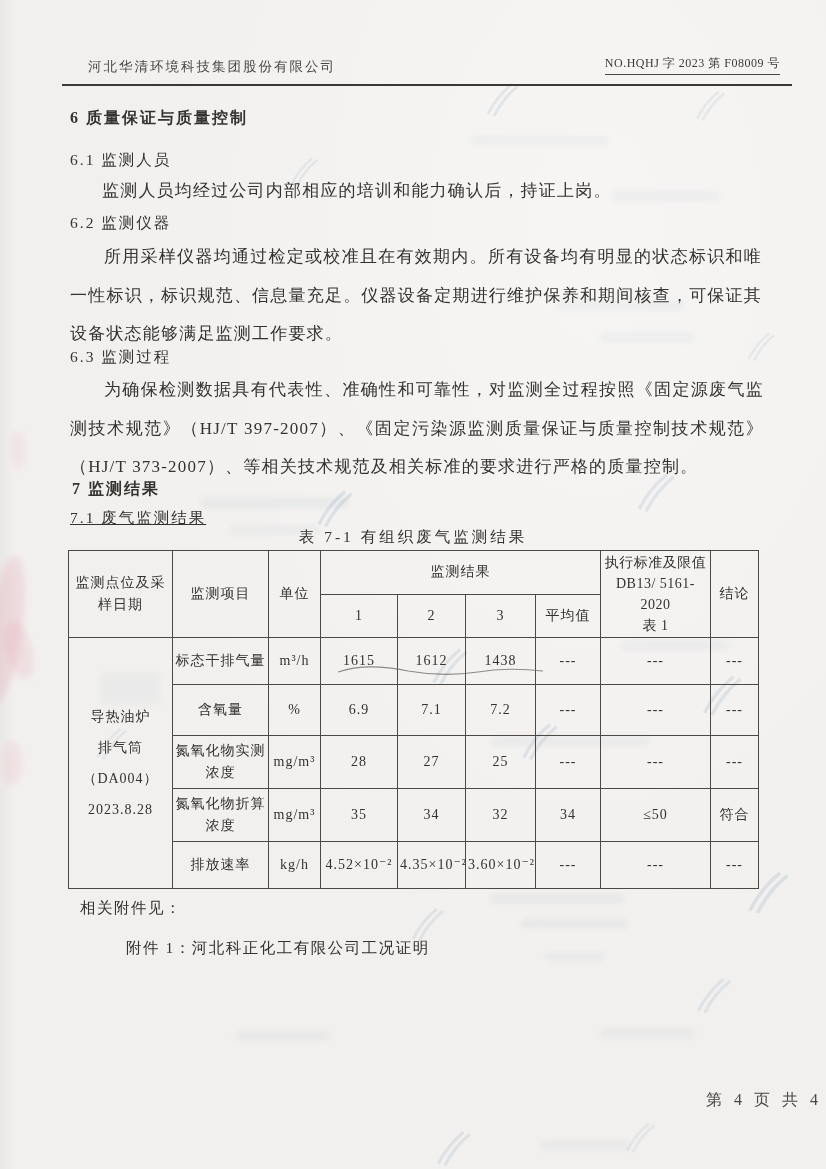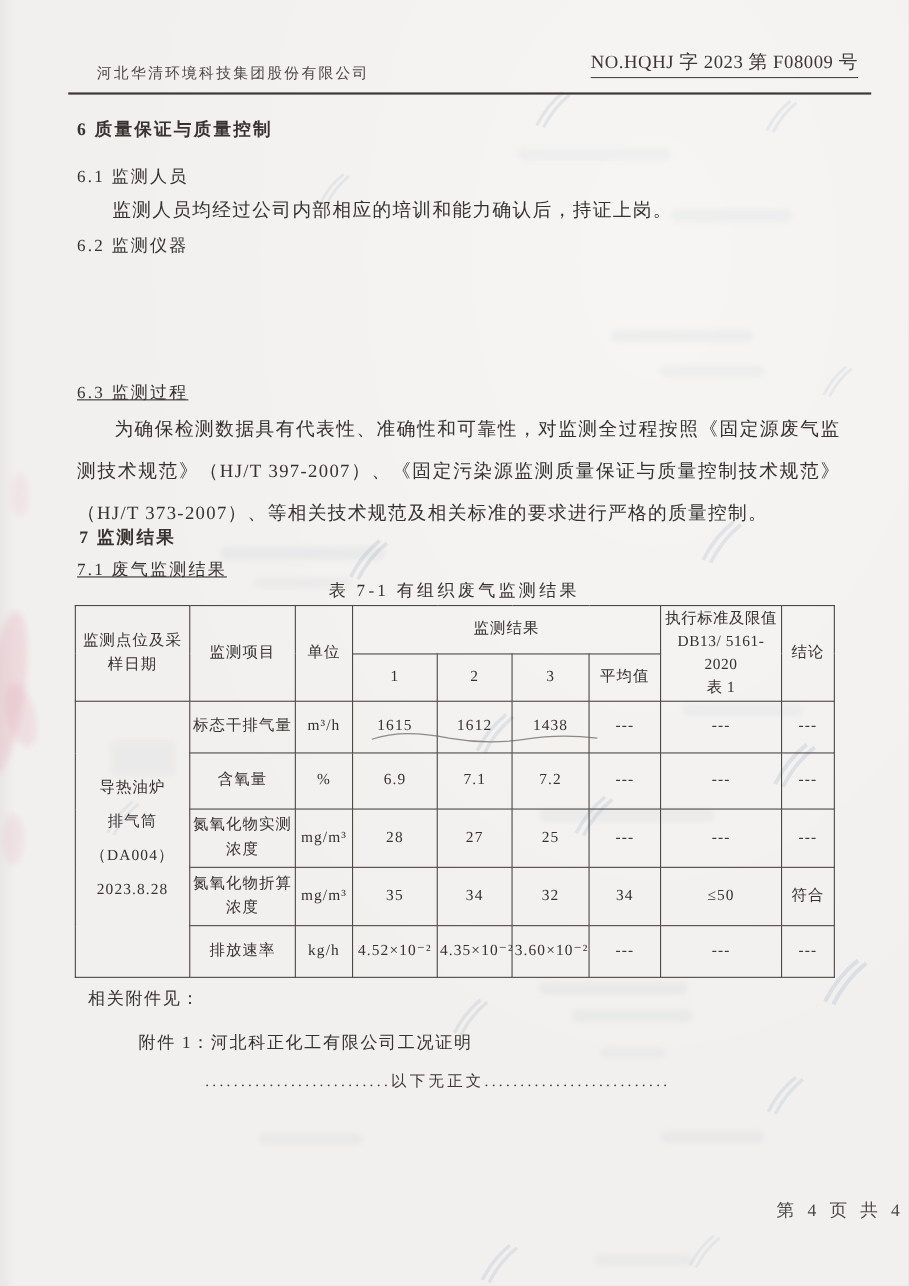--- a/index.html
+++ b/index.html
@@ -12,21 +12,21 @@
       linear-gradient(90deg, #e9e7e5 0px, rgba(242,240,238,0) 14px),
       radial-gradient(ellipse at 70% 20%, rgba(255,255,255,.35), rgba(255,255,255,0) 60%);
     overflow:hidden;
     font-family:"Liberation Serif","DejaVu Serif",serif;
     color:#35322f;
     padding-left:24px;
   }
   .abs{position:absolute;}
   
   .hdr-left{left:88px;top:58px;font-size:13.5px;letter-spacing:2px;color:#4b4744;}
-  .hdr-right{right:70px;top:45px;font-size:17px;letter-spacing:.5px;color:#3b3734;
+  .hdr-right{right:70px;top:55px;font-size:12px;letter-spacing:.5px;color:#3b3734;
              border-bottom:1.5px solid #4b4744;padding-bottom:2px;}
   .hdr-rule{left:62px;right:58px;top:84px;height:2px;background:#3c3834;}
   
   .h-num{font-size:16px;font-weight:bold;letter-spacing:2px;}
   .h-sub{font-size:15.5px;letter-spacing:2px;}
   .para{font-size:17px;line-height:38.5px;letter-spacing:1.2px;text-align:justify;}
   .indent{text-indent:2em;}
   
   .tbl-title{left:68px;width:690px;top:527px;text-align:center;font-size:15.5px;letter-spacing:3px;}
   .tbl-wrap{left:68px;top:550px;width:690px;}
@@ -127,21 +127,22 @@
   <div class="pink" style="left:10px;top:430px;width:16px;height:40px;opacity:.14;"></div>
 
   <div class="abs hdr-left">河北华清环境科技集团股份有限公司</div>
   <div class="abs hdr-right">NO.HQHJ 字 2023 第 F08009 号</div>
   <div class="abs hdr-rule"></div>
 
   <div class="abs h-num" style="left:70px;top:108px;">6  质量保证与质量控制</div>
   <div class="abs h-sub" style="left:70px;top:150px;">6.1  监测人员</div>
   <div class="abs para" style="left:102px;top:172px;width:660px;">监测人员均经过公司内部相应的培训和能力确认后，持证上岗。</div>
   <div class="abs h-sub" style="left:70px;top:213px;">6.2  监测仪器</div>
-  <div class="abs h-sub" style="left:70px;top:347px;text-decoration:underline;">6.3  监测过程</div>
+  <div class="abs para indent" style="left:70px;top:238px;width:692px;">所用采样仪器均通过检定或校准且在有效期内。所有设备均有明显的状态标识和唯一性标识，标识规范、信息量充足。仪器设备定期进行维护保养和期间核查，可保证其设备状态能够满足监测工作要求。</div>
+  <div class="abs h-sub" style="left:70px;top:347px;">6.3  监测过程</div>
   <div class="abs para indent" style="left:70px;top:371px;width:694px;">为确保检测数据具有代表性、准确性和可靠性，对监测全过程按照《固定源废气监测技术规范》（HJ/T 397-2007）、《固定污染源监测质量保证与质量控制技术规范》（HJ/T 373-2007）、等相关技术规范及相关标准的要求进行严格的质量控制。</div>
 
   <div class="abs h-num" style="left:72px;top:479px;">7  监测结果</div>
   <div class="abs h-sub" style="left:70px;top:508px;text-decoration:underline;">7.1  废气监测结果</div>
 
   <div class="abs tbl-title">表 7-1  有组织废气监测结果</div>
   <div class="abs tbl-wrap">
     <table class="mon">
       <colgroup>
         <col style="width:104px">
@@ -232,17 +233,16 @@
     </tbody>
       </table>
 
     <svg class="abs squiggle" width="210" height="16" viewBox="0 0 210 16">
       <path d="M2,10 C22,3 48,4 72,9 C100,14 122,13 142,10 C166,6 190,7 207,9" stroke="#6e6760" stroke-width="1.1" fill="none" opacity=".75"></path>
     </svg>
   </div>
 
   <div class="abs attach-intro">相关附件见：</div>
   <div class="abs attach-item">附件 1：河北科正化工有限公司工况证明</div>
-  <div class="abs end-line">..........................以下无正文..........................</div>
 
   <div class="abs footer">第 4 页 共 4 页</div>
 
 </div>
 
 </body></html>

